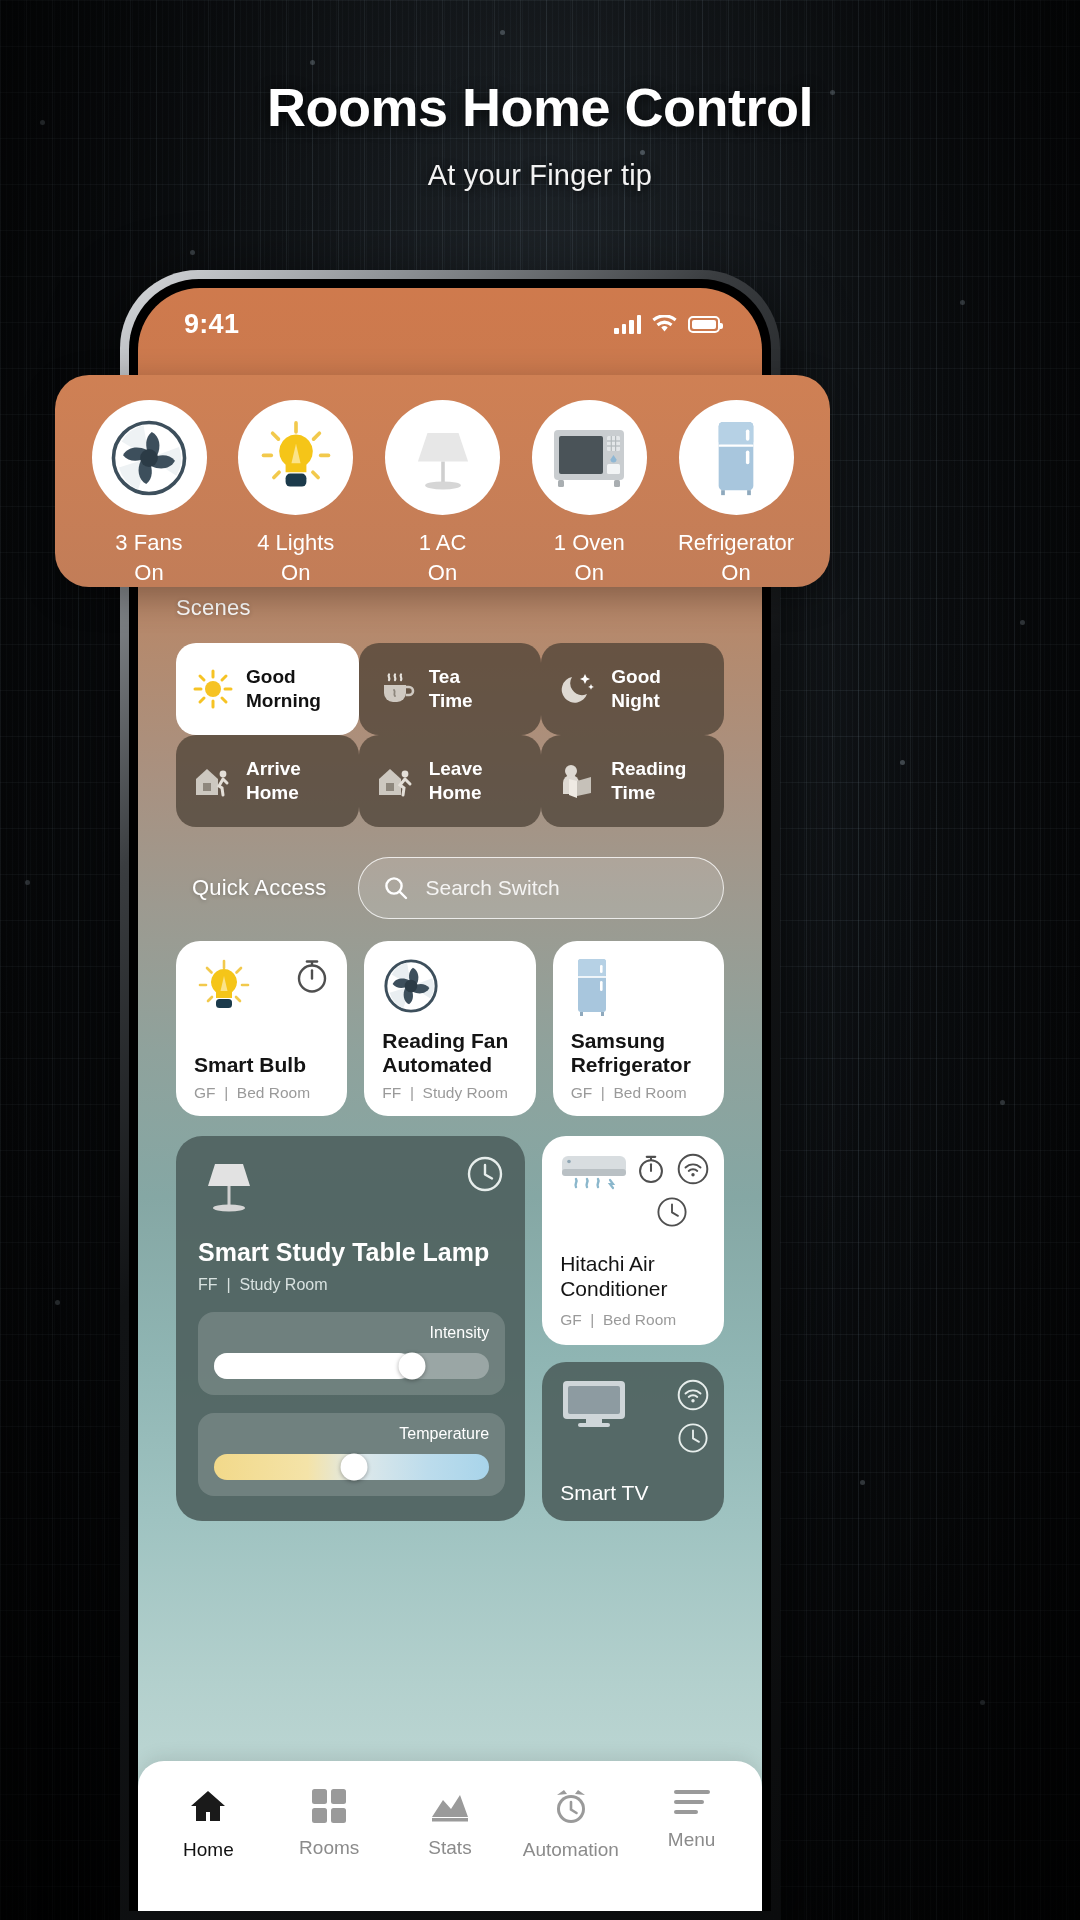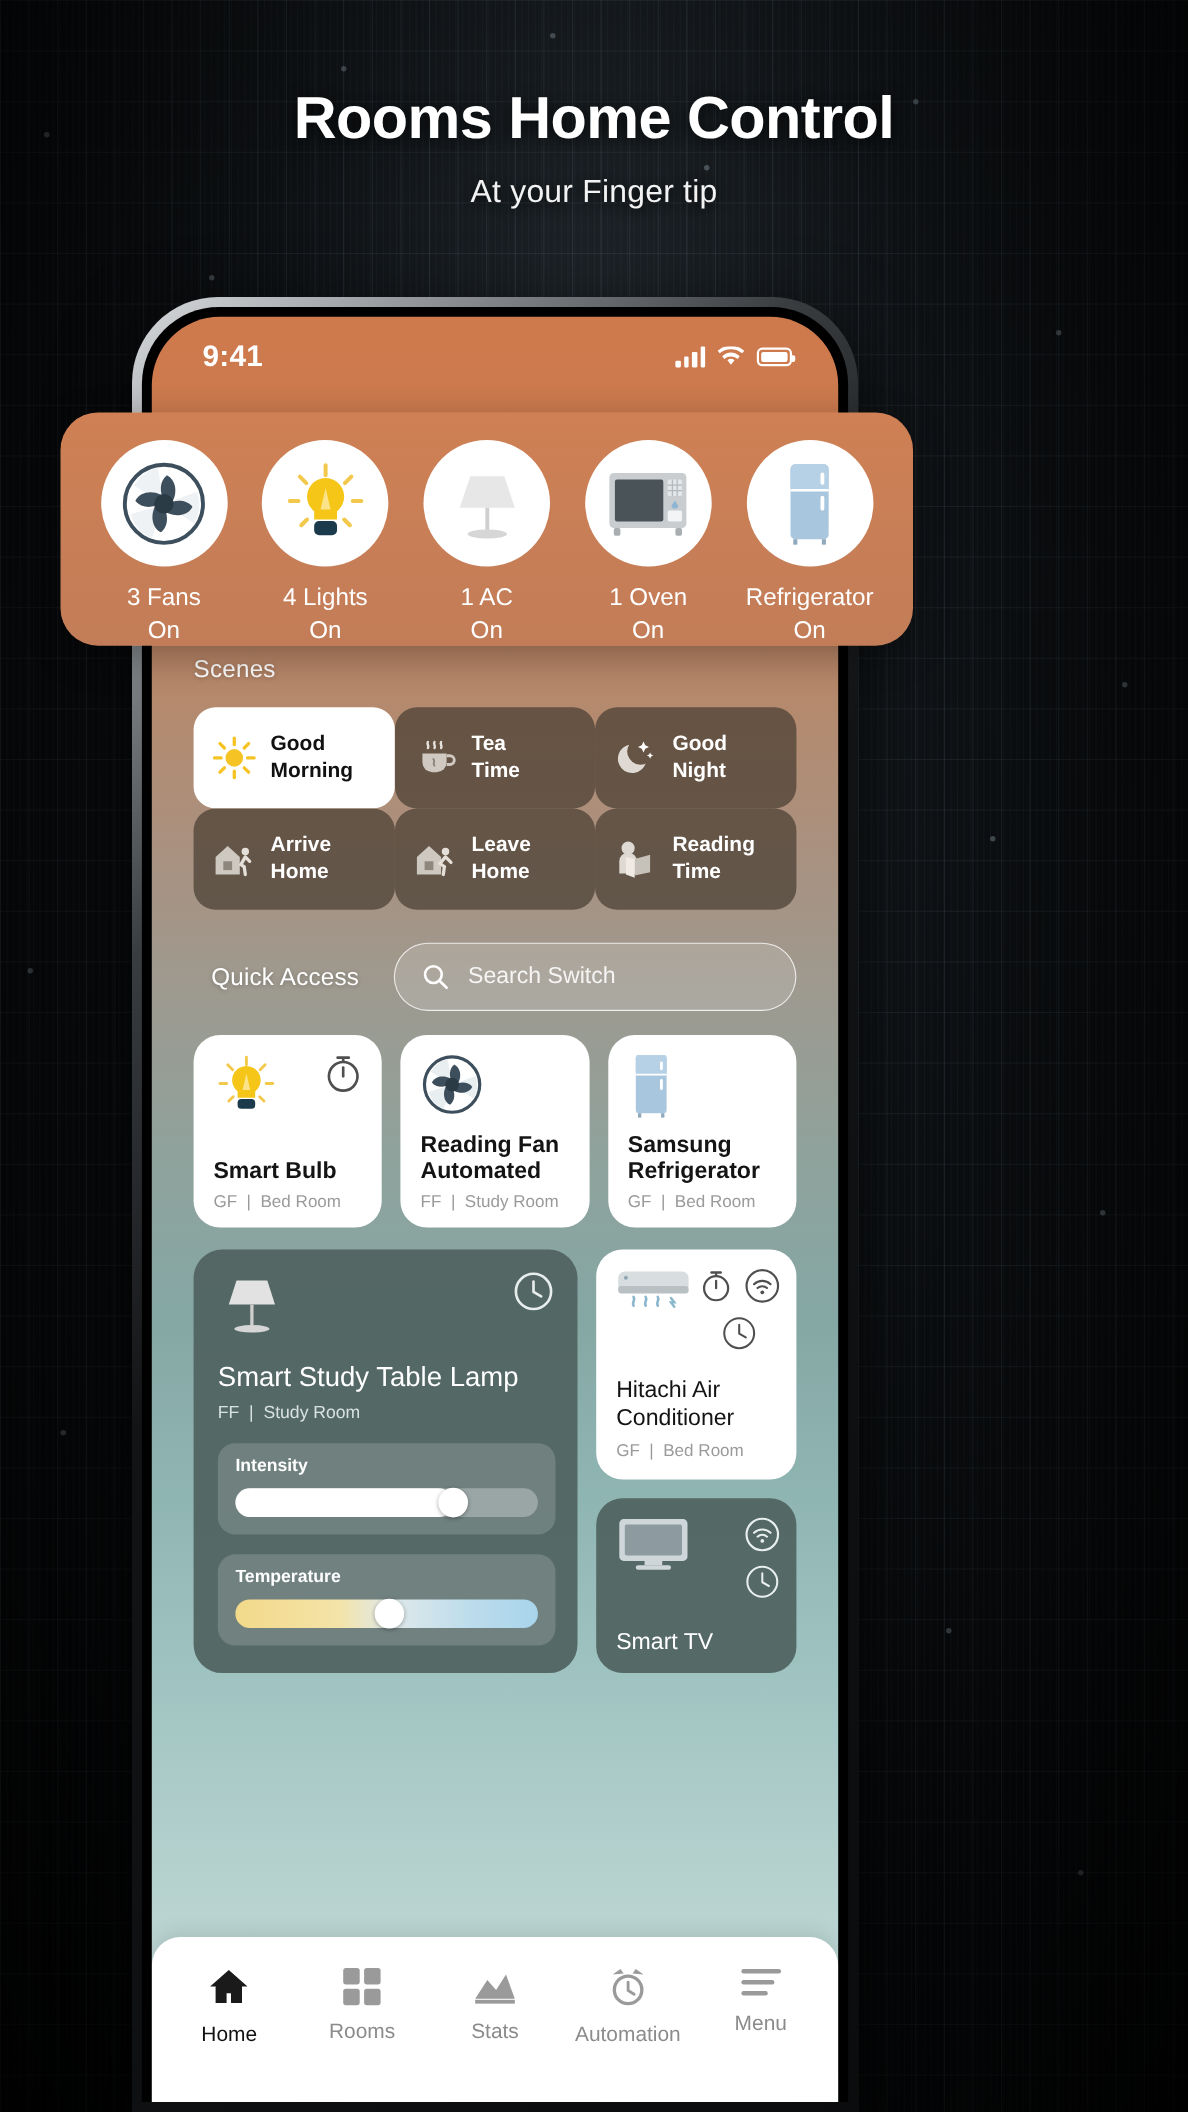--- a/index.html
+++ b/index.html
@@ -172,27 +172,27 @@
   
   .lower {
     display: grid; grid-template-columns: 1.92fr 1fr;
     gap: 17px; padding: 20px 38px 0 38px;
   }
   .lamp-card {
     background: rgba(79,98,96,0.92); border-radius: 26px;
     padding: 18px 20px 20px 22px; position: relative;
   }
   .lamp-card .lc-top { display: flex; justify-content: space-between; align-items: flex-start; height: 78px; }
-  .lamp-card .lc-name { color: #fff; font-size: 25px; font-weight: 400; margin-top: 6px; }
+  .lamp-card .lc-name { color: #fff; font-size: 25px; font-weight: 700; margin-top: 6px; }
   .lamp-card .lc-loc { color: #d8e2e0; font-size: 16px; margin-top: 9px; }
   .slider-box {
     background: rgba(255,255,255,0.16); border-radius: 16px;
     padding: 12px 16px 16px 16px; margin-top: 18px;
   }
-  .slider-box .sl-lab { color: #fff; font-size: 16px; font-weight: 700; margin-bottom: 11px; }
+  .slider-box .sl-lab { color: #fff; font-size: 16px; font-weight: 400; margin-bottom: 11px; text-align: right; }
   .track {
     height: 26px; border-radius: 14px; position: relative;
     background: rgba(255,255,255,0.30);
   }
   .track .fill { position:absolute; left:0; top:0; bottom:0; border-radius:14px; background:#fff; }
   .track .knob {
     position: absolute; top: 50%; transform: translate(-50%,-50%);
     width: 27px; height: 27px; border-radius: 50%; background:#fff;
     box-shadow: 0 1px 4px rgba(0,0,0,0.35);
   }

